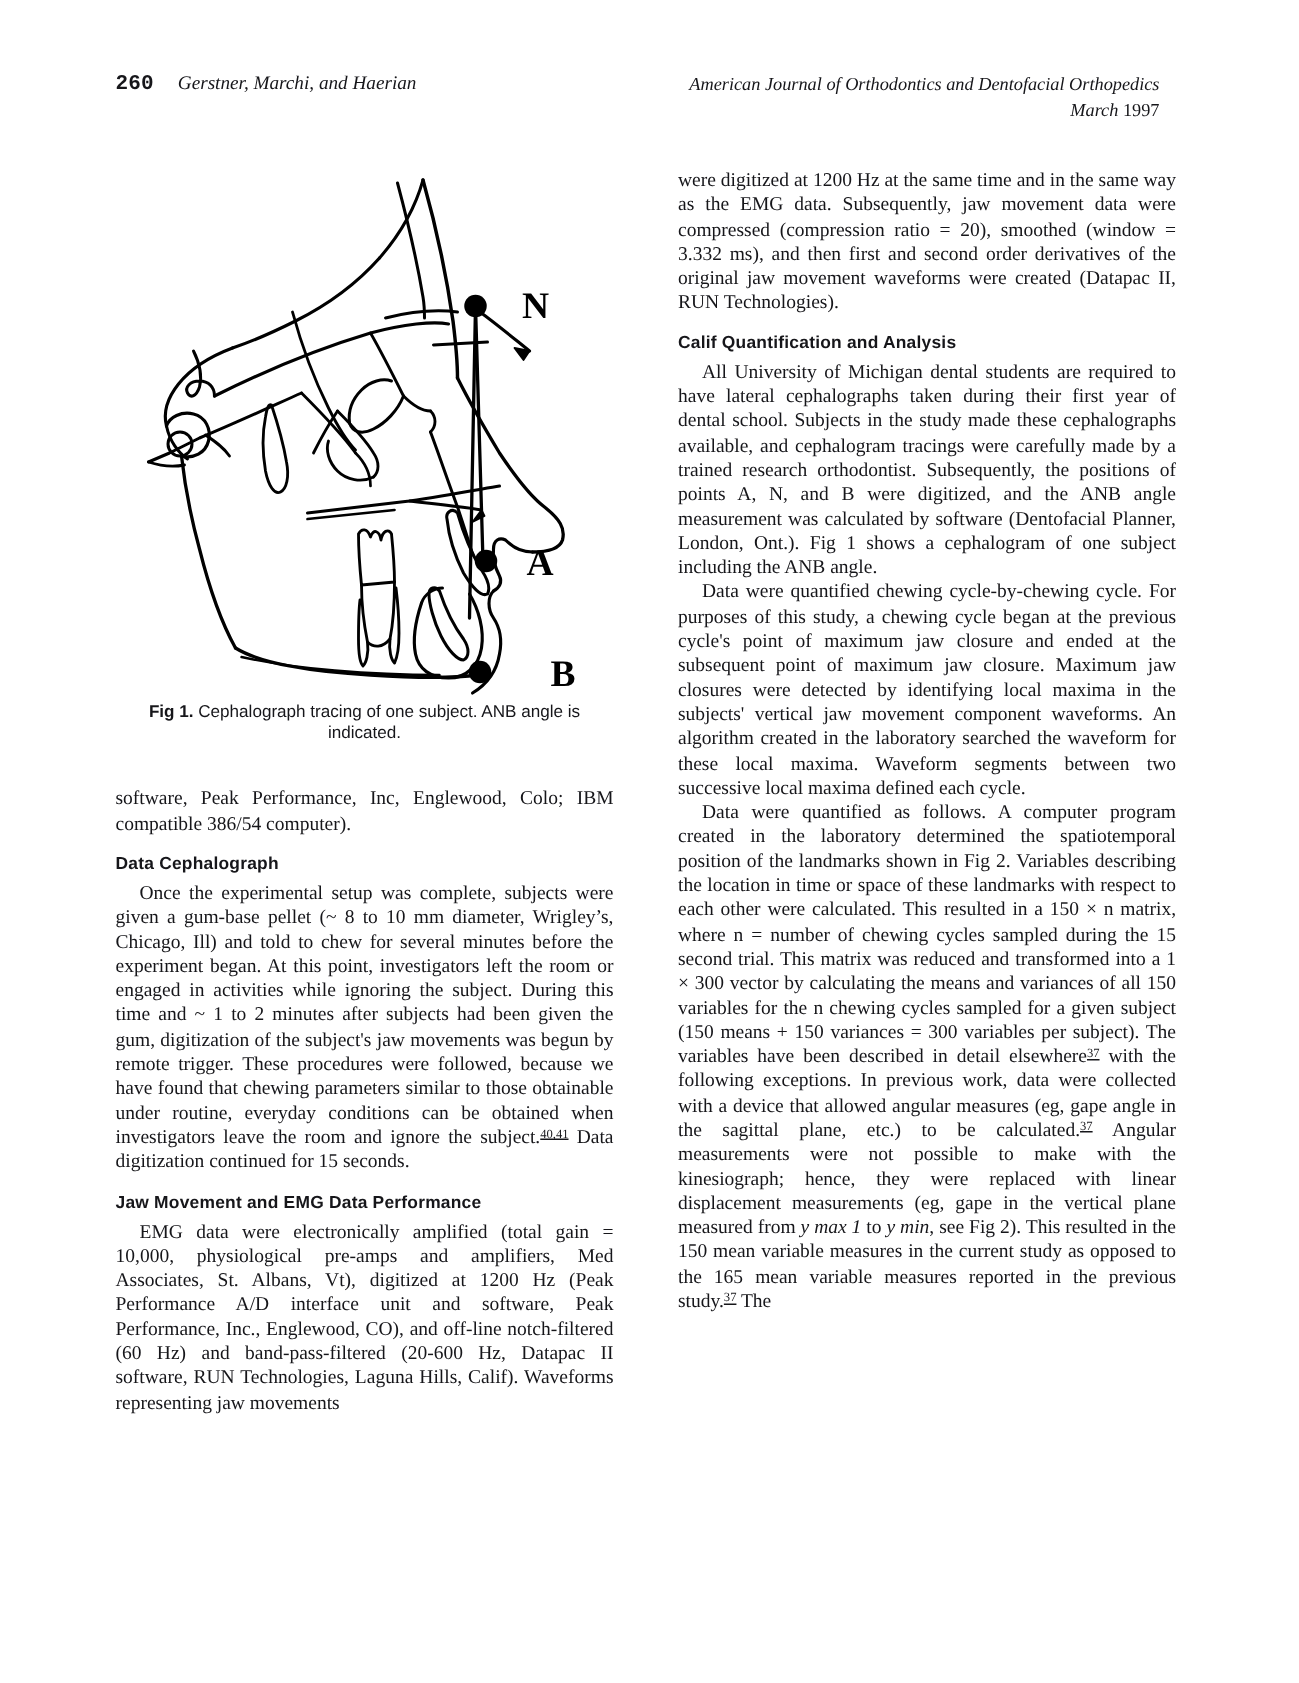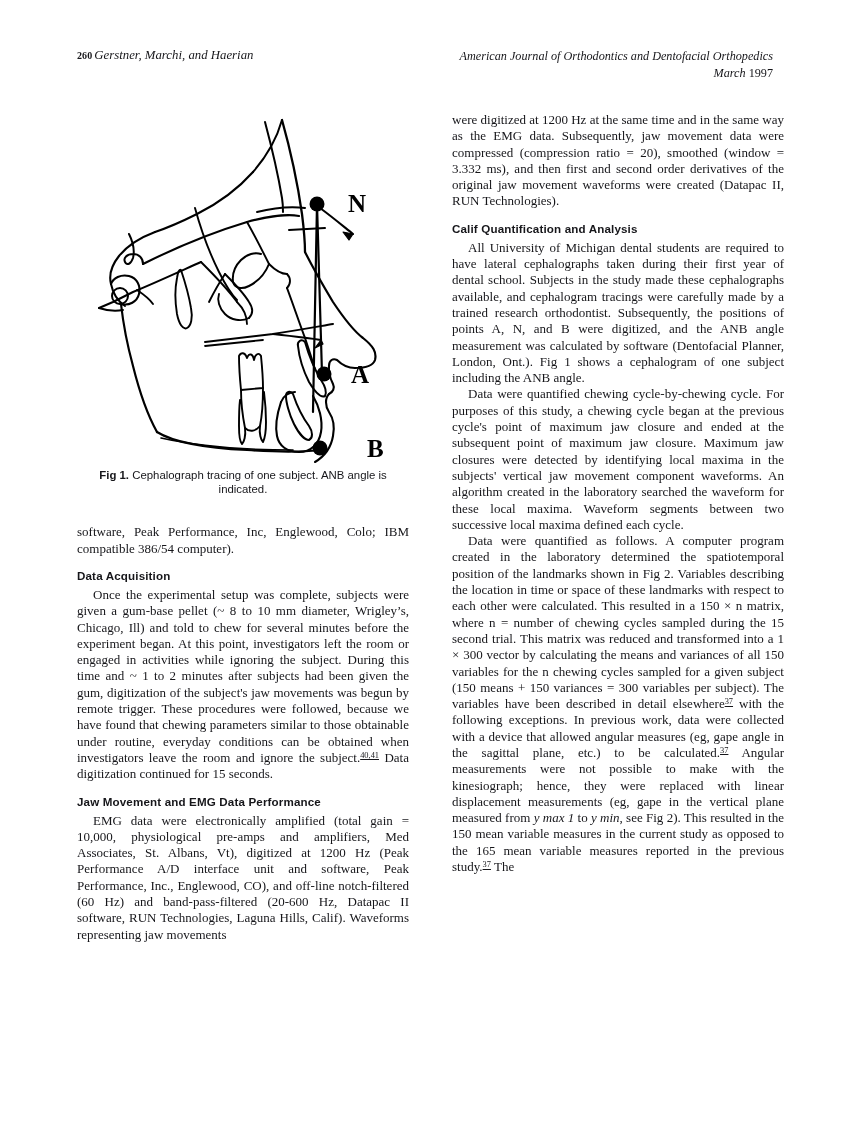--- a/index.html
+++ b/index.html
@@ -34,27 +34,28 @@
     position: absolute;
     left: 0;
     top: 0;
     white-space: nowrap;
     font-family: "Liberation Serif", serif;
     font-size: 12.6px;
   }
   .runhead-pageno {
     font-weight: bold;
     font-style: normal;
-    font-size: 10px;
+    font-size: 14px;
     letter-spacing: 0.1px;
+    font-family: Liberation Mono, monospace;
   }
   .runhead-authors {
     font-style: italic;
     font-size: 12.8px;
-    margin-left: 2px;
+    margin-left: 16px;
   }
   .runhead-right {
     position: absolute;
     right: 0;
     top: 0;
     text-align: right;
     font-style: italic;
     font-size: 12.2px;
     line-height: 17px;
     white-space: nowrap;
@@ -233,21 +234,21 @@
         <text x="290" y="345" font-family="Liberation Serif, serif" font-size="25" font-weight="bold" fill="#000">B</text>
       </svg>
 
       <div class="figcaption"><span class="lbl">Fig 1.</span><span> Cephalograph tracing of one subject. ANB angle is indicated.</span></div>
     </div>
 
     <div class="fig-gap"></div>
 
     <p class="noindent">software, Peak Performance, Inc, Englewood, Colo; IBM compatible 386/54 computer).</p>
 
-    <h3 class="sect">Data Acquisition</h3>
+    <h3 class="sect">Data Cephalograph</h3>
 
     <p><span>Once the experimental setup was complete, subjects were given a gum-base pellet (~ 8 to 10 mm diameter, Wrigley’s, Chicago, Ill) and told to chew for several minutes before the experiment began. At this point, investigators left the room or engaged in activities while ignoring the subject. During this time and ~ 1 to 2 minutes after subjects had been given the gum, digitization of the subject's jaw movements was begun by remote trigger. These procedures were followed, because we have found that chewing parameters similar to those obtainable under routine, everyday conditions can be obtained when investigators leave the room and ignore the subject.</span><sup>40,41</sup><span> Data digitization continued for 15 seconds.</span></p>
 
     <h3 class="sect">Jaw Movement and EMG Data Performance</h3>
 
     <p>EMG data were electronically amplified (total gain = 10,000, physiological pre-amps and amplifiers, Med Associates, St. Albans, Vt), digitized at 1200 Hz (Peak Performance A/D interface unit and software, Peak Performance, Inc., Englewood, CO), and off-line notch-filtered (60 Hz) and band-pass-filtered (20-600 Hz, Datapac II software, RUN Technologies, Laguna Hills, Calif). Waveforms representing jaw movements</p>
   </div>
 
   <div class="col col-right">
 

